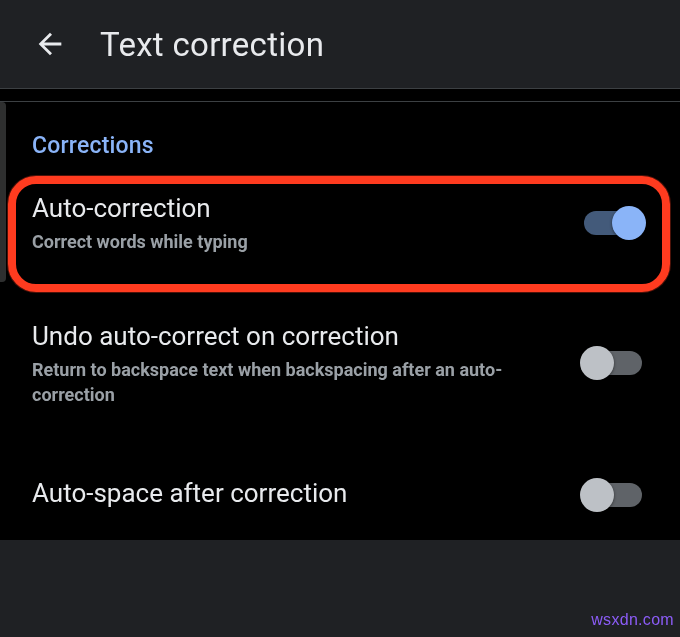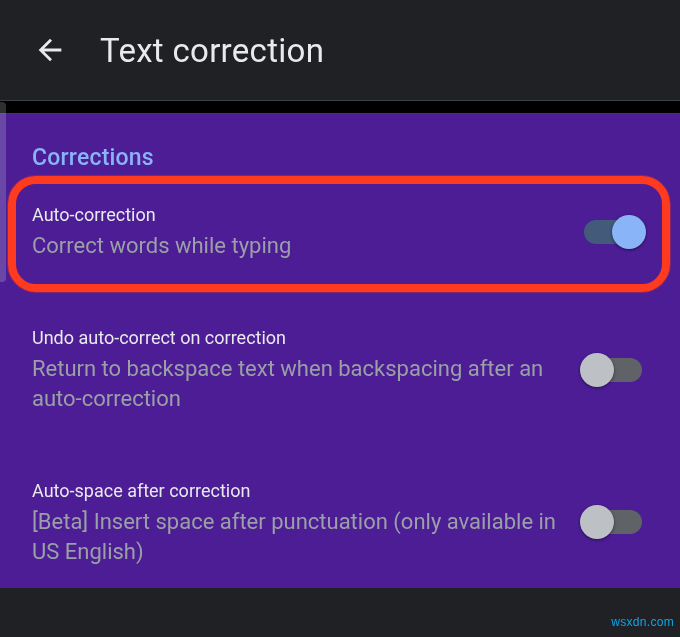--- a/index.html
+++ b/index.html
@@ -5,21 +5,21 @@
     * { margin: 0; padding: 0; box-sizing: border-box; }
     html, body {
       width: 680px;
       height: 637px;
       background: #1f2124;
       font-family: Roboto, "Segoe UI", Arial, sans-serif;
       overflow: hidden;
       position: relative;
     }
     .appbar {
-      height: 100px;
+      height: 88px;
       display: flex;
       align-items: center;
       padding: 0 28px;
       background: #1f2124;
     }
     .back-btn {
       width: 44px;
       height: 44px;
       display: flex;
       align-items: center;
@@ -35,49 +35,49 @@
       font-weight: 400;
       letter-spacing: 0.3px;
     }
     .divider {
       height: 14px;
       background: #000000;
       border-top: 1px solid #3c4043;
       border-bottom: 1px solid #3c4043;
     }
     .content {
-      background: #4c1d95;
+      background: #000000;
       padding-top: 30px;
     }
     .section-header {
       color: #8ab4f8;
       font-size: 23px;
       font-weight: 500;
       padding: 0 32px 10px 32px;
       letter-spacing: 0.2px;
     }
     .row {
       display: flex;
       align-items: center;
       padding: 22px 32px 22px 32px;
       min-height: 90px;
       cursor: pointer;
     }
     .row-text { flex: 1; padding-right: 16px; }
     .row-title {
       color: #e8eaed;
-      font-size: 18px;
+      font-size: 26px;
       font-weight: 400;
       line-height: 1.35;
       margin-bottom: 4px;
     }
     .row-sub {
       color: #9aa0a6;
-      font-size: 22px;
-      font-weight: 400;
+      font-size: 18px;
+      font-weight: 700;
       line-height: 1.35;
     }
     .toggle {
       position: relative;
       width: 58px;
       height: 24px;
       border-radius: 12px;
       flex-shrink: 0;
       margin-right: 6px;
     }
@@ -107,22 +107,22 @@
     }
     .sep {
       height: 1px;
       background: transparent;
       margin: 10px 0;
     }
     .watermark {
       position: absolute;
       right: 6px;
       bottom: 8px;
-      color: #0ea5e9;
-      font-size: 12px;
+      color: #8b5cf6;
+      font-size: 16px;
       font-family: Arial, sans-serif;
       letter-spacing: 0.3px;
     }
     .edge {
       position: absolute;
       left: 0;
       top: 102px;
       width: 6px;
       height: 180px;
       background: #e8eaed;
@@ -170,21 +170,20 @@
     <div class="toggle off">
       <div class="knob"></div>
     </div>
   </div>
 
   <div class="sep"></div>
 
   <div class="row">
     <div class="row-text">
       <div class="row-title">Auto-space after correction</div>
-      <div class="row-sub">[Beta] Insert space after punctuation (only available in US English)</div>
     </div>
     <div class="toggle off">
       <div class="knob"></div>
     </div>
   </div>
 
 </div>
 
 <div class="highlight"></div>
 

